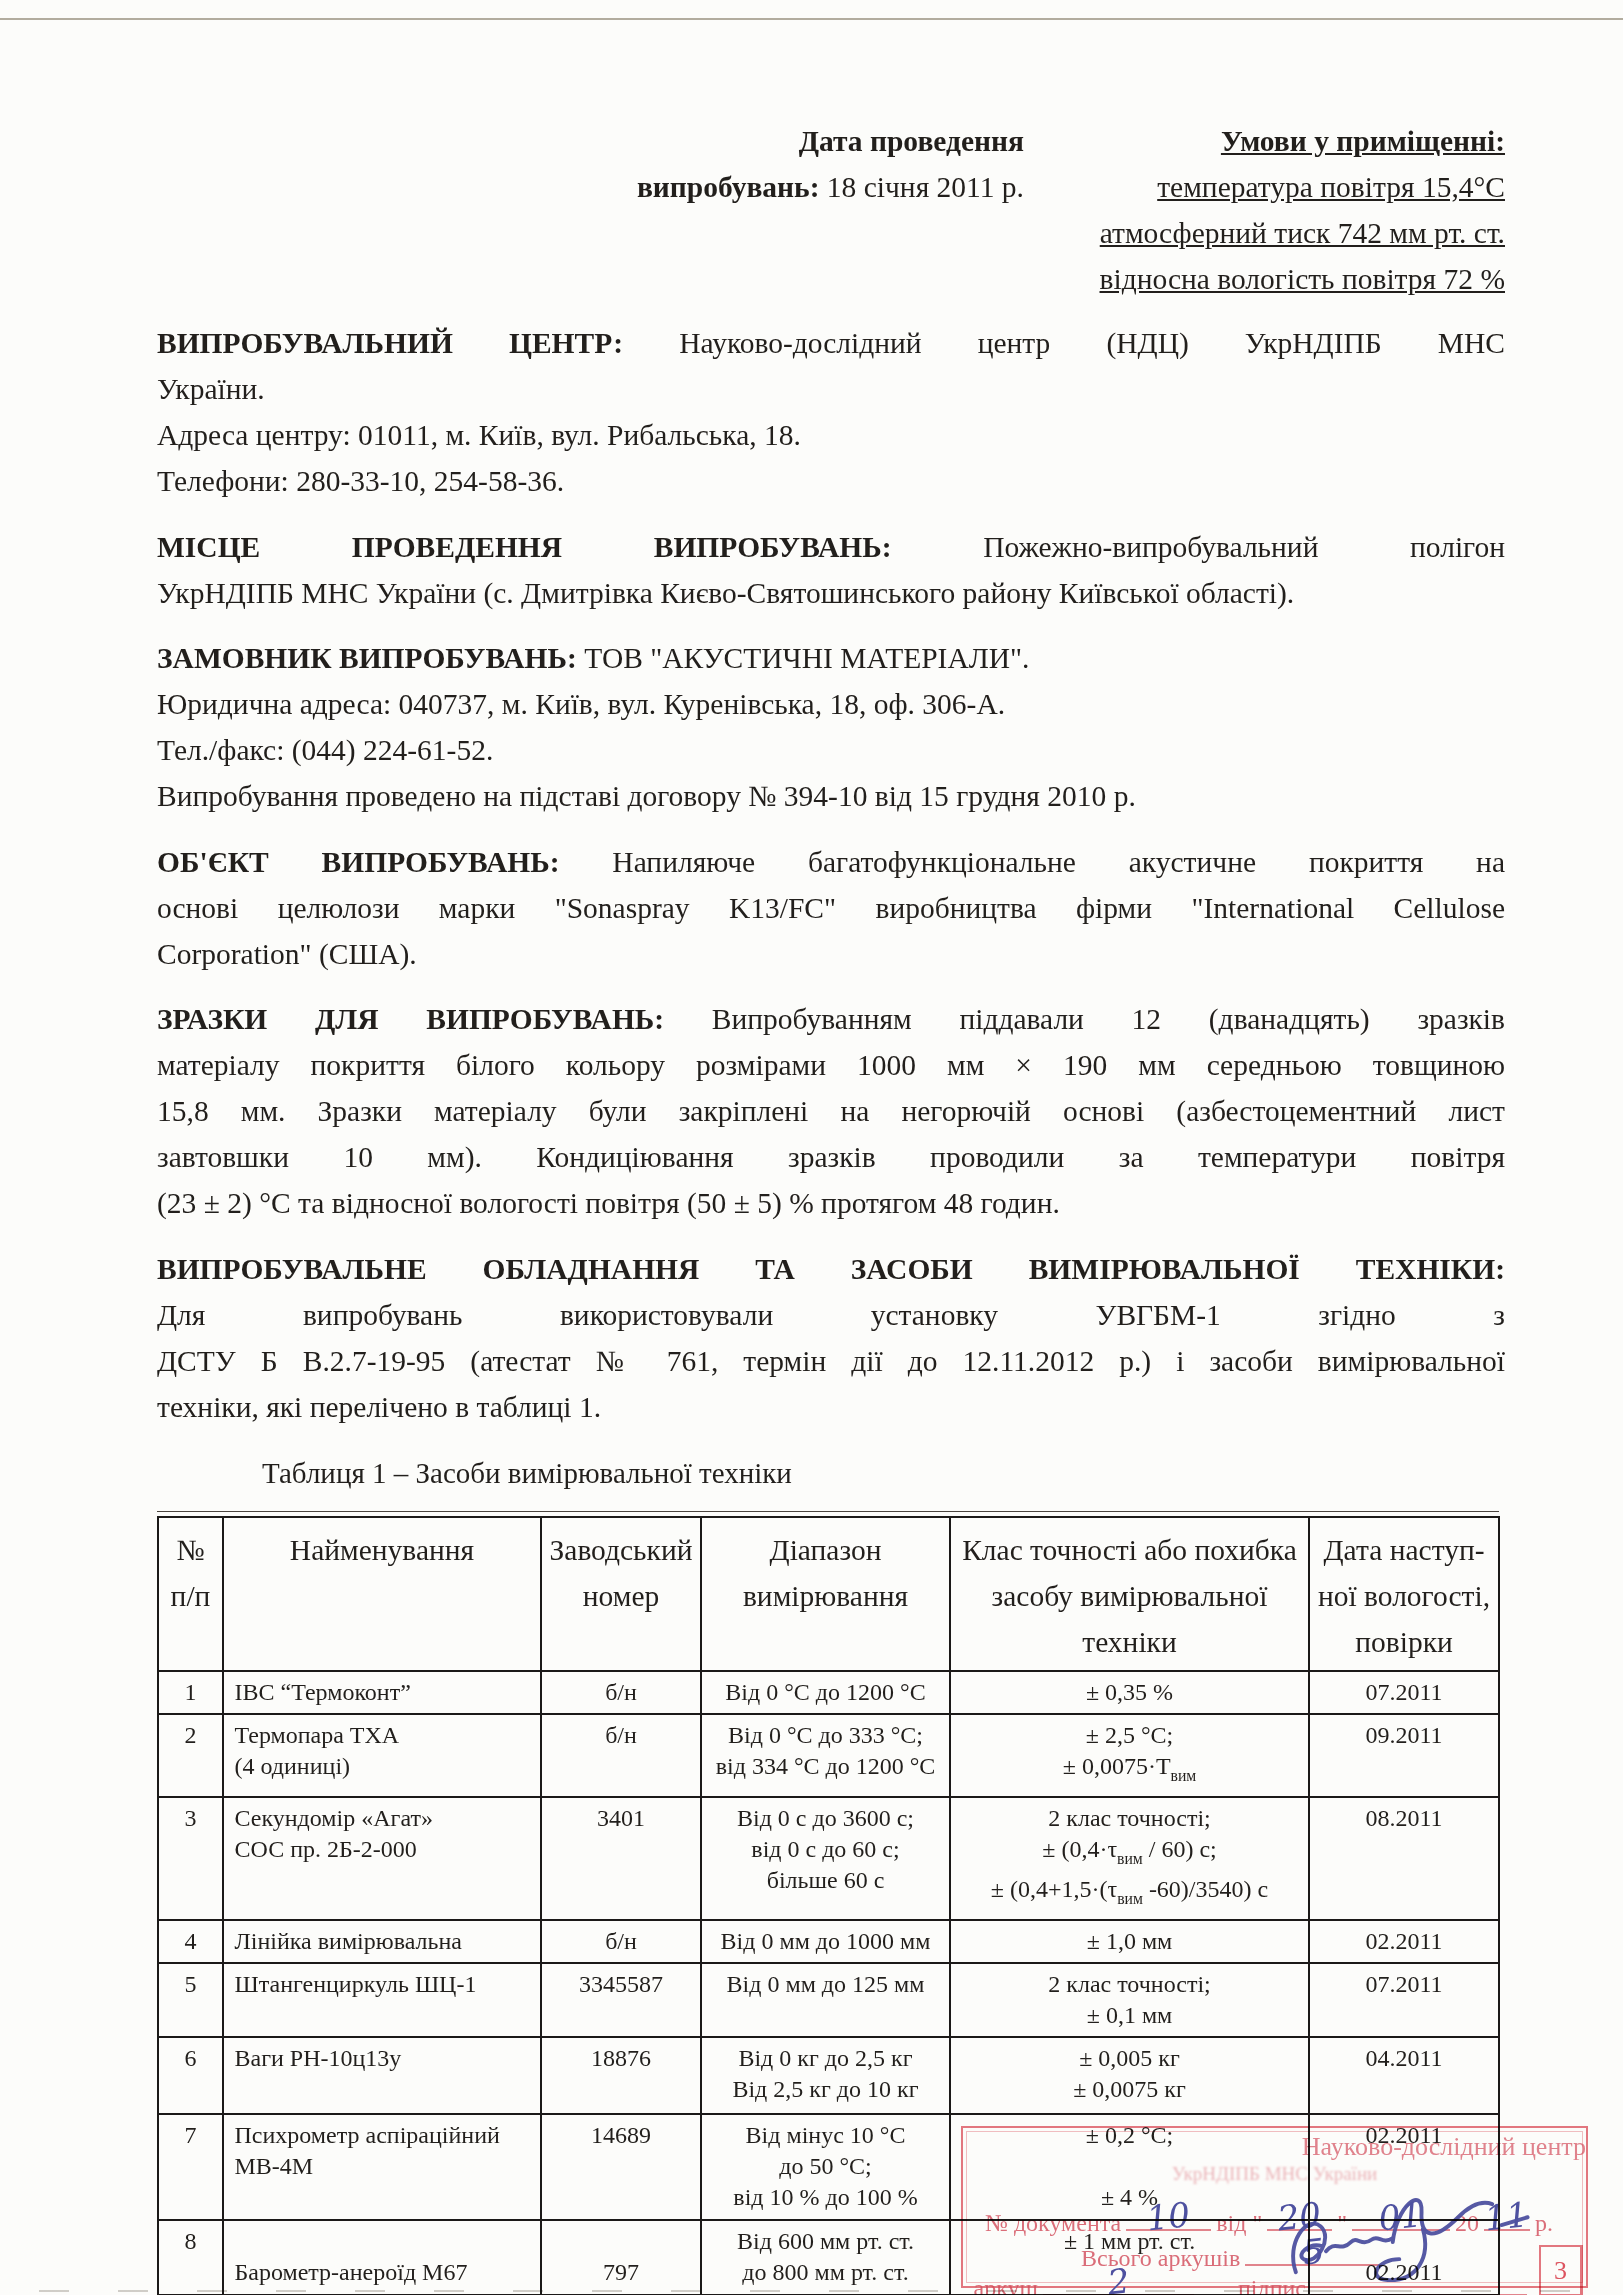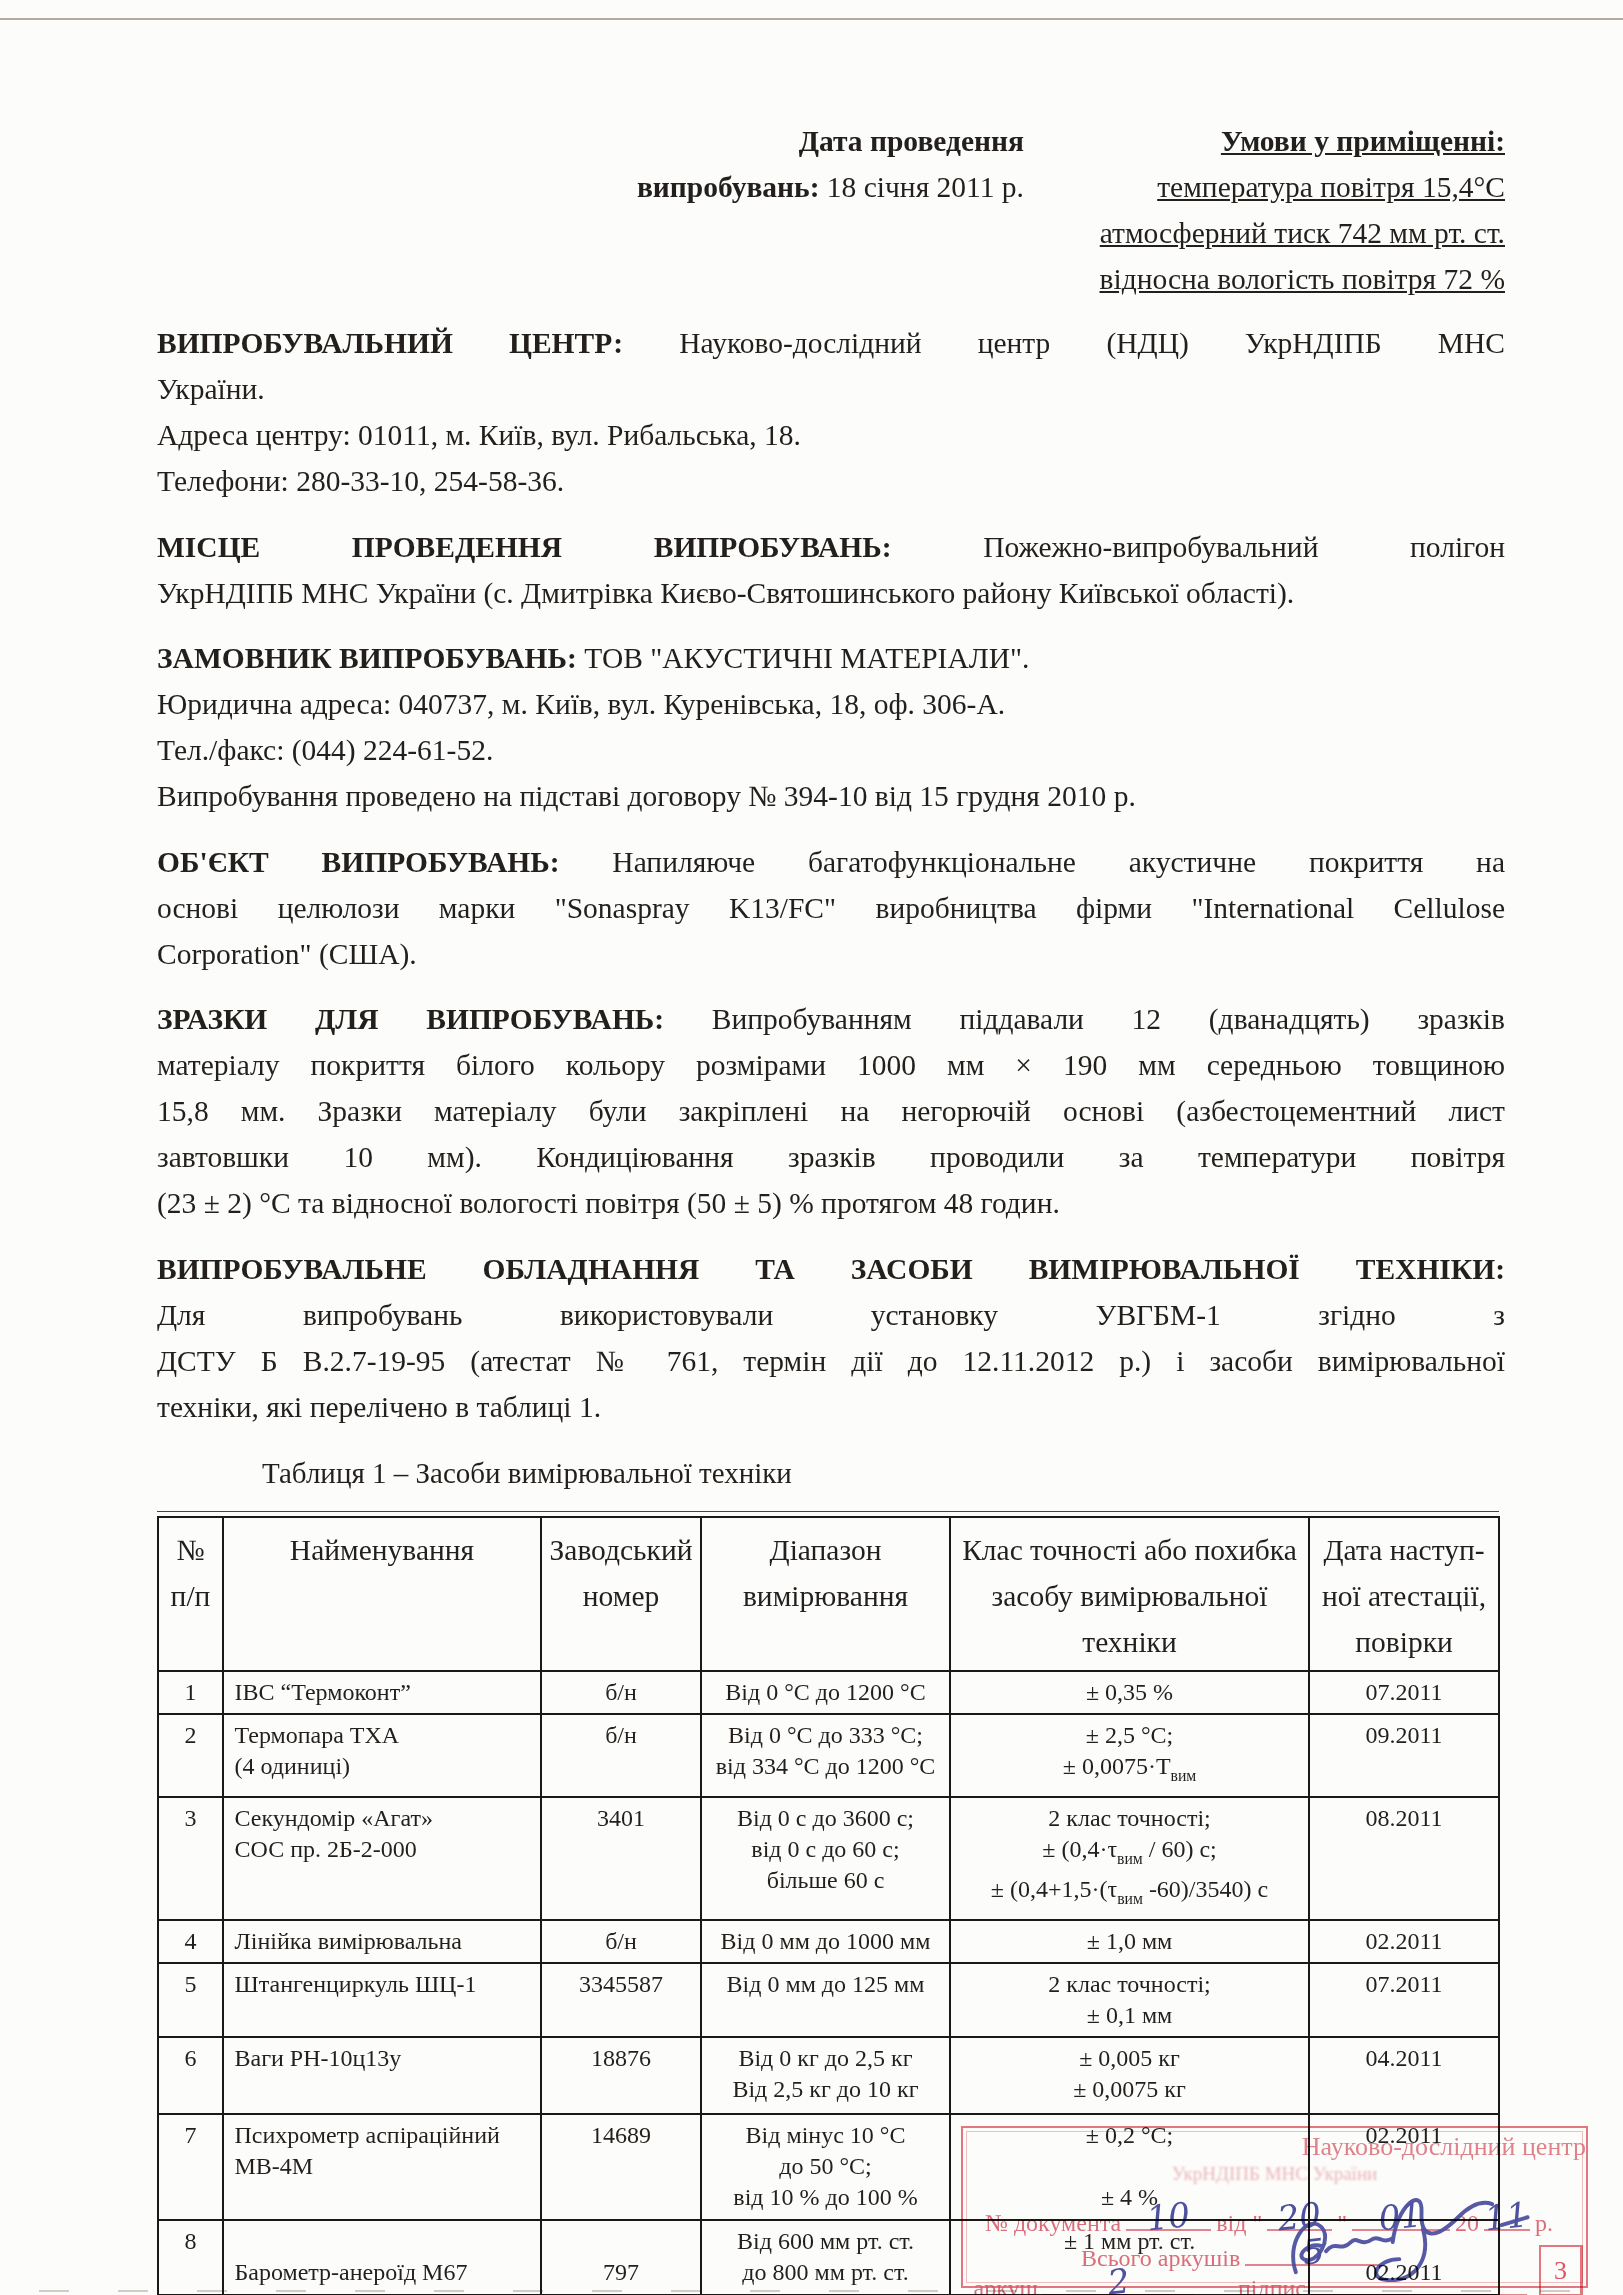--- a/index.html
+++ b/index.html
@@ -151,21 +151,21 @@
                 <div class="tl">Діапазон</div>
                 <div class="tl tl-last">вимірювання</div>
               </th>
             <th>
                 <div class="tl">Клас точності або похибка</div>
                 <div class="tl">засобу вимірювальної</div>
                 <div class="tl tl-last">техніки</div>
               </th>
             <th>
                 <div class="tl">Дата наступ-</div>
-                <div class="tl">ної атестації,</div>
+                <div class="tl">ної вологості,</div>
                 <div class="tl tl-last">повірки</div>
               </th>
           </tr>
         </thead>
         <tbody>
             <tr>
               <td class="col-num">
                 <div class="cl">1</div>
               </td>
               <td class="col-name">

